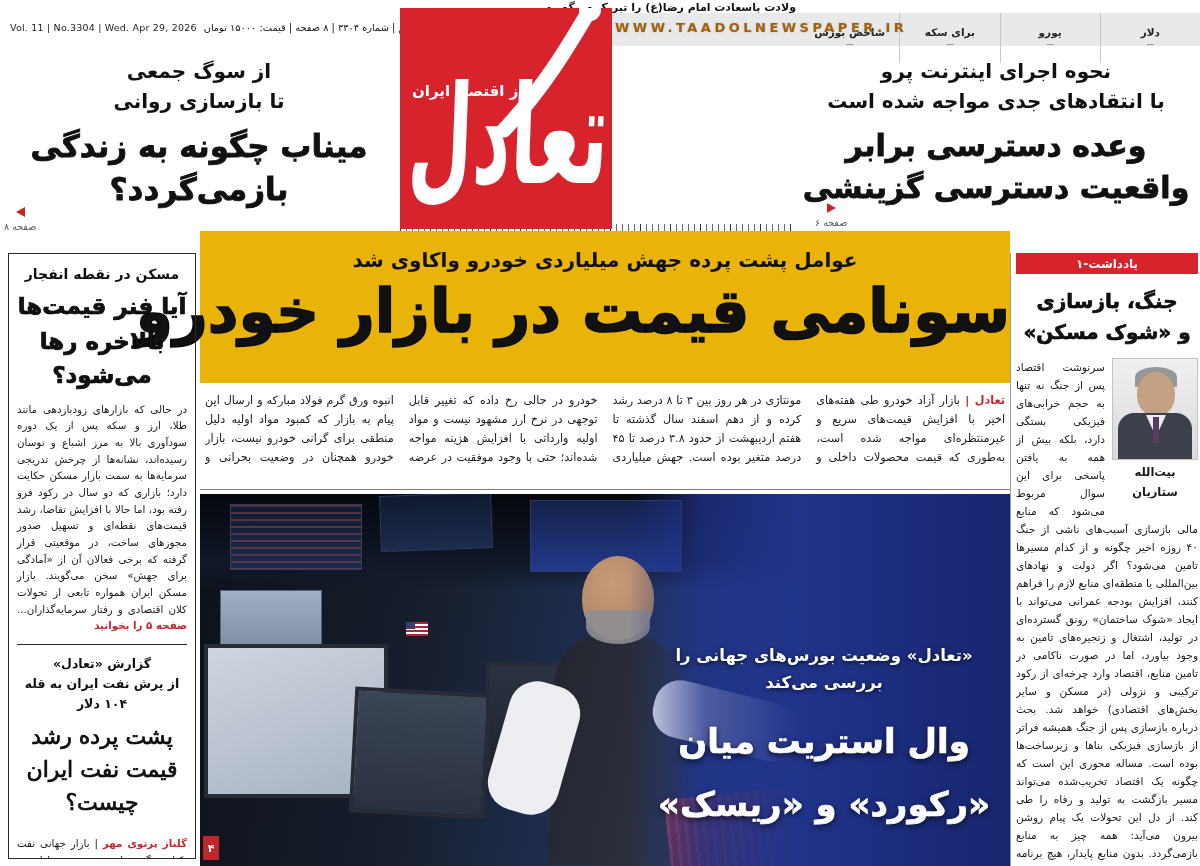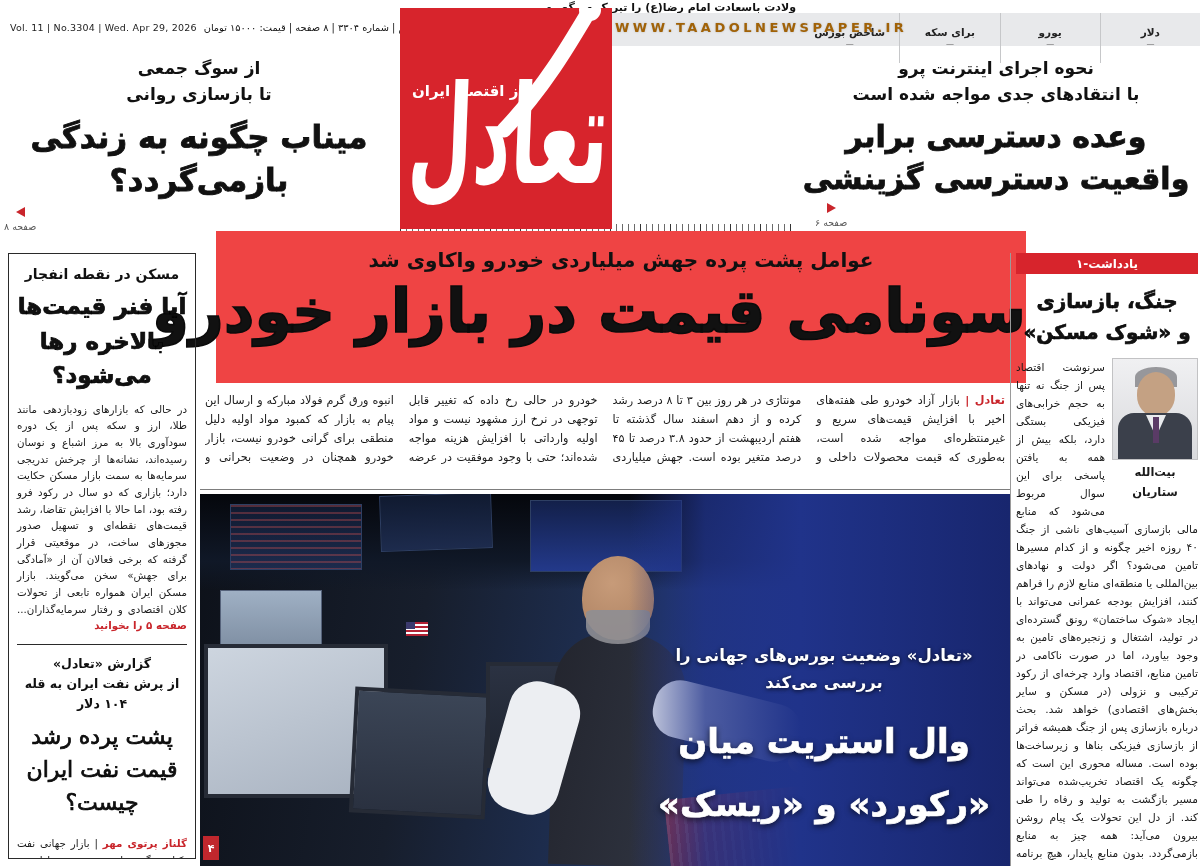--- a/index.html
+++ b/index.html
@@ -24,30 +24,30 @@
   .logo{left:400px;top:8px;width:212px;height:221px;background:#d7242c;z-index:4;overflow:hidden;}
   .logo-word{position:absolute;left:0;right:0;bottom:26px;text-align:center;color:#fff;
              font-size:74px;font-weight:bold;line-height:1;transform:scaleY(1.85) skewX(-4deg);transform-origin:center bottom;}
   .logo-tagline{position:absolute;left:12px;top:74px;color:#fff;font-size:15px;font-weight:bold;direction:rtl;z-index:2;}
   .logo-swoosh{position:absolute;top:-20px;right:6px;width:120px;height:150px;z-index:1;}
   .ruler{left:400px;top:224px;width:396px;height:16px;
          background-image:repeating-linear-gradient(90deg,#333 0 1px,transparent 1px 30px),
                           repeating-linear-gradient(90deg,#6b6b6b 0 1px,transparent 1px 6px);
          background-size:100% 16px,100% 9px;background-repeat:no-repeat;background-position:top left;}
   .h-story{text-align:center;direction:rtl;}
-  .h-story .kline{font-size:17px;font-weight:bold;line-height:1.5;}
+  .h-story .kline{font-size:20px;font-weight:bold;line-height:1.5;}
   .h-story .hline{font-size:30px;font-weight:bold;line-height:1.4;-webkit-text-stroke:.8px #101010;}
   .right-story{left:800px;top:56px;width:392px;}
   .left-story{left:6px;top:56px;width:386px;}
   .pgmark{display:flex;align-items:center;gap:4px;font-size:9.5px;color:#555;direction:rtl;flex-direction:column;}
   .tri-r{width:0;height:0;border-top:5px solid transparent;border-bottom:5px solid transparent;border-left:9px solid #c9252b;}
   .tri-l{width:0;height:0;border-top:5px solid transparent;border-bottom:5px solid transparent;border-right:9px solid #c9252b;}
 
   
-  .band{left:216px;top:231px;width:810px;height:152px;background:#ef4444;text-align:center;direction:rtl;}
+  .band{left:200px;top:231px;width:810px;height:152px;background:#eab308;text-align:center;direction:rtl;}
   .main-kicker{margin-top:17px;font-size:20px;font-weight:bold;}
   .main-headline{margin-top:8px;font-size:60px;font-weight:bold;line-height:1.05;-webkit-text-stroke:1.6px #0b0b0b;white-space:nowrap;}
   .lead{left:205px;top:391px;width:800px;height:94px;direction:rtl;text-align:justify;
         font-size:11.2px;line-height:1.7;column-count:4;column-gap:15px;overflow:hidden;color:#1a1a1a;}
   .lead-rule{left:200px;top:489px;width:810px;height:0;border-top:1px solid #7d7d7d;}
 
   
   .sidebar{left:8px;top:253px;width:188px;height:606px;border:1px solid #2a2a2a;box-sizing:border-box;
            padding:10px 8px 0 8px;overflow:hidden;direction:rtl;}
   .sb-kicker{text-align:center;font-size:14px;font-weight:bold;line-height:1.5;}

